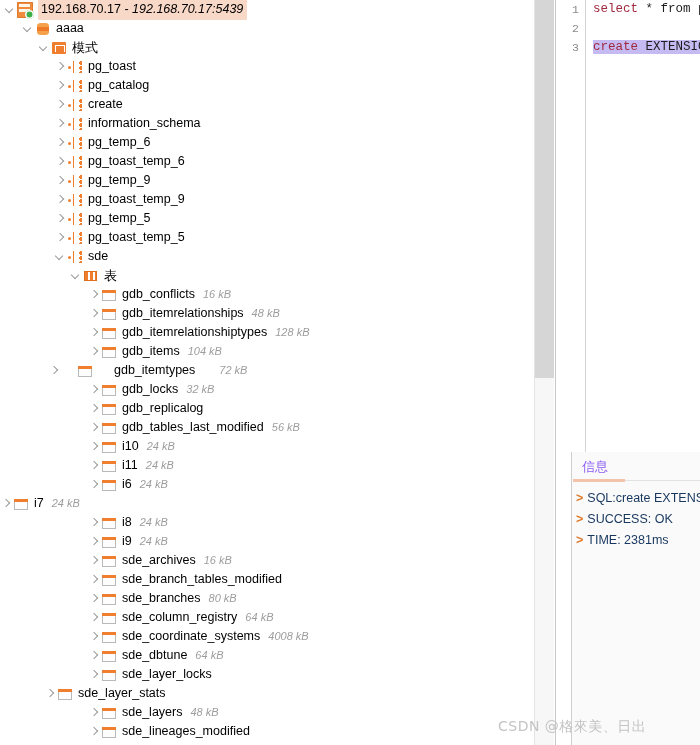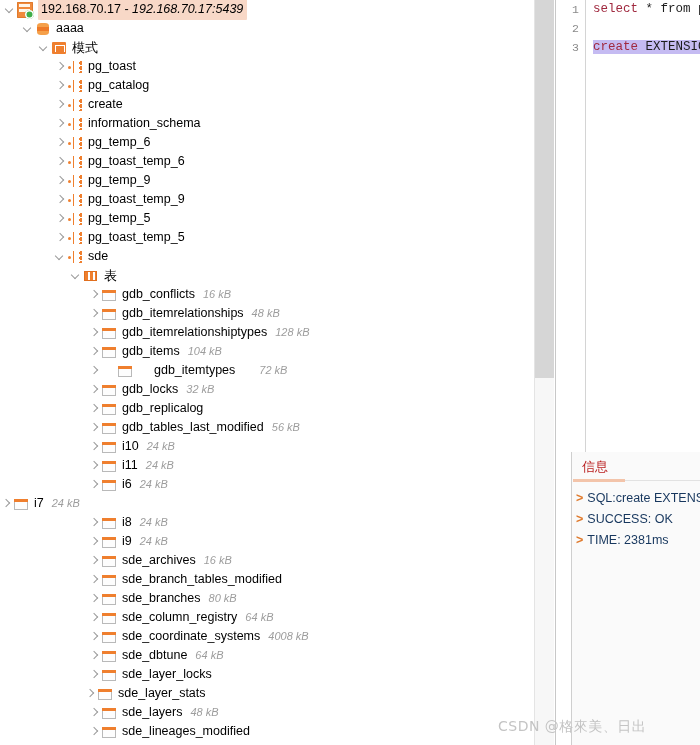--- a/index.html
+++ b/index.html
@@ -277,21 +277,21 @@
   }
   #messages-tabbar {
     position: relative;
     height: 30px;
     background: #fafafa;
   }
   #messages-tab {
     display: inline-block;
     padding: 6px 10px 5px 10px;
     font-size: 13px;
-    color: #b91c1c;
+    color: #8b5cf6;
     background: #fafafa;
   }
   #messages-tab-underline {
     position: absolute;
     left: 1px; bottom: 0;
     width: 52px; height: 3px;
     background: #f3c4aa;
   }
   #messages-tab-rule {
     position: absolute;
@@ -434,21 +434,21 @@
         <span class="ico ico-table"></span>
         <span class="label">gdb_itemrelationshiptypes</span>
         <span class="size">128 kB</span>
       </div>
       <div class="row" style="padding-left: 88px;">
         <span class="twisty collapsed"></span>
         <span class="ico ico-table"></span>
         <span class="label">gdb_items</span>
         <span class="size">104 kB</span>
       </div>
-      <div class="row" style="padding-left: 88px; gap: 16px;">
+      <div class="row" style="padding-left: 48px; gap: 16px;">
         <span class="twisty collapsed"></span>
         <span class="ico ico-table"></span>
         <span class="label">gdb_itemtypes</span>
         <span class="size">72 kB</span>
       </div>
       <div class="row" style="padding-left: 88px;">
         <span class="twisty collapsed"></span>
         <span class="ico ico-table"></span>
         <span class="label">gdb_locks</span>
         <span class="size">32 kB</span>
@@ -533,21 +533,21 @@
         <span class="twisty collapsed"></span>
         <span class="ico ico-table"></span>
         <span class="label">sde_dbtune</span>
         <span class="size">64 kB</span>
       </div>
       <div class="row" style="padding-left: 88px;">
         <span class="twisty collapsed"></span>
         <span class="ico ico-table"></span>
         <span class="label">sde_layer_locks</span>
       </div>
-      <div class="row" style="padding-left: 84px;">
+      <div class="row" style="padding-left: 44px;">
         <span class="twisty collapsed"></span>
         <span class="ico ico-table"></span>
         <span class="label">sde_layer_stats</span>
       </div>
       <div class="row" style="padding-left: 88px;">
         <span class="twisty collapsed"></span>
         <span class="ico ico-table"></span>
         <span class="label">sde_layers</span>
         <span class="size">48 kB</span>
       </div>

